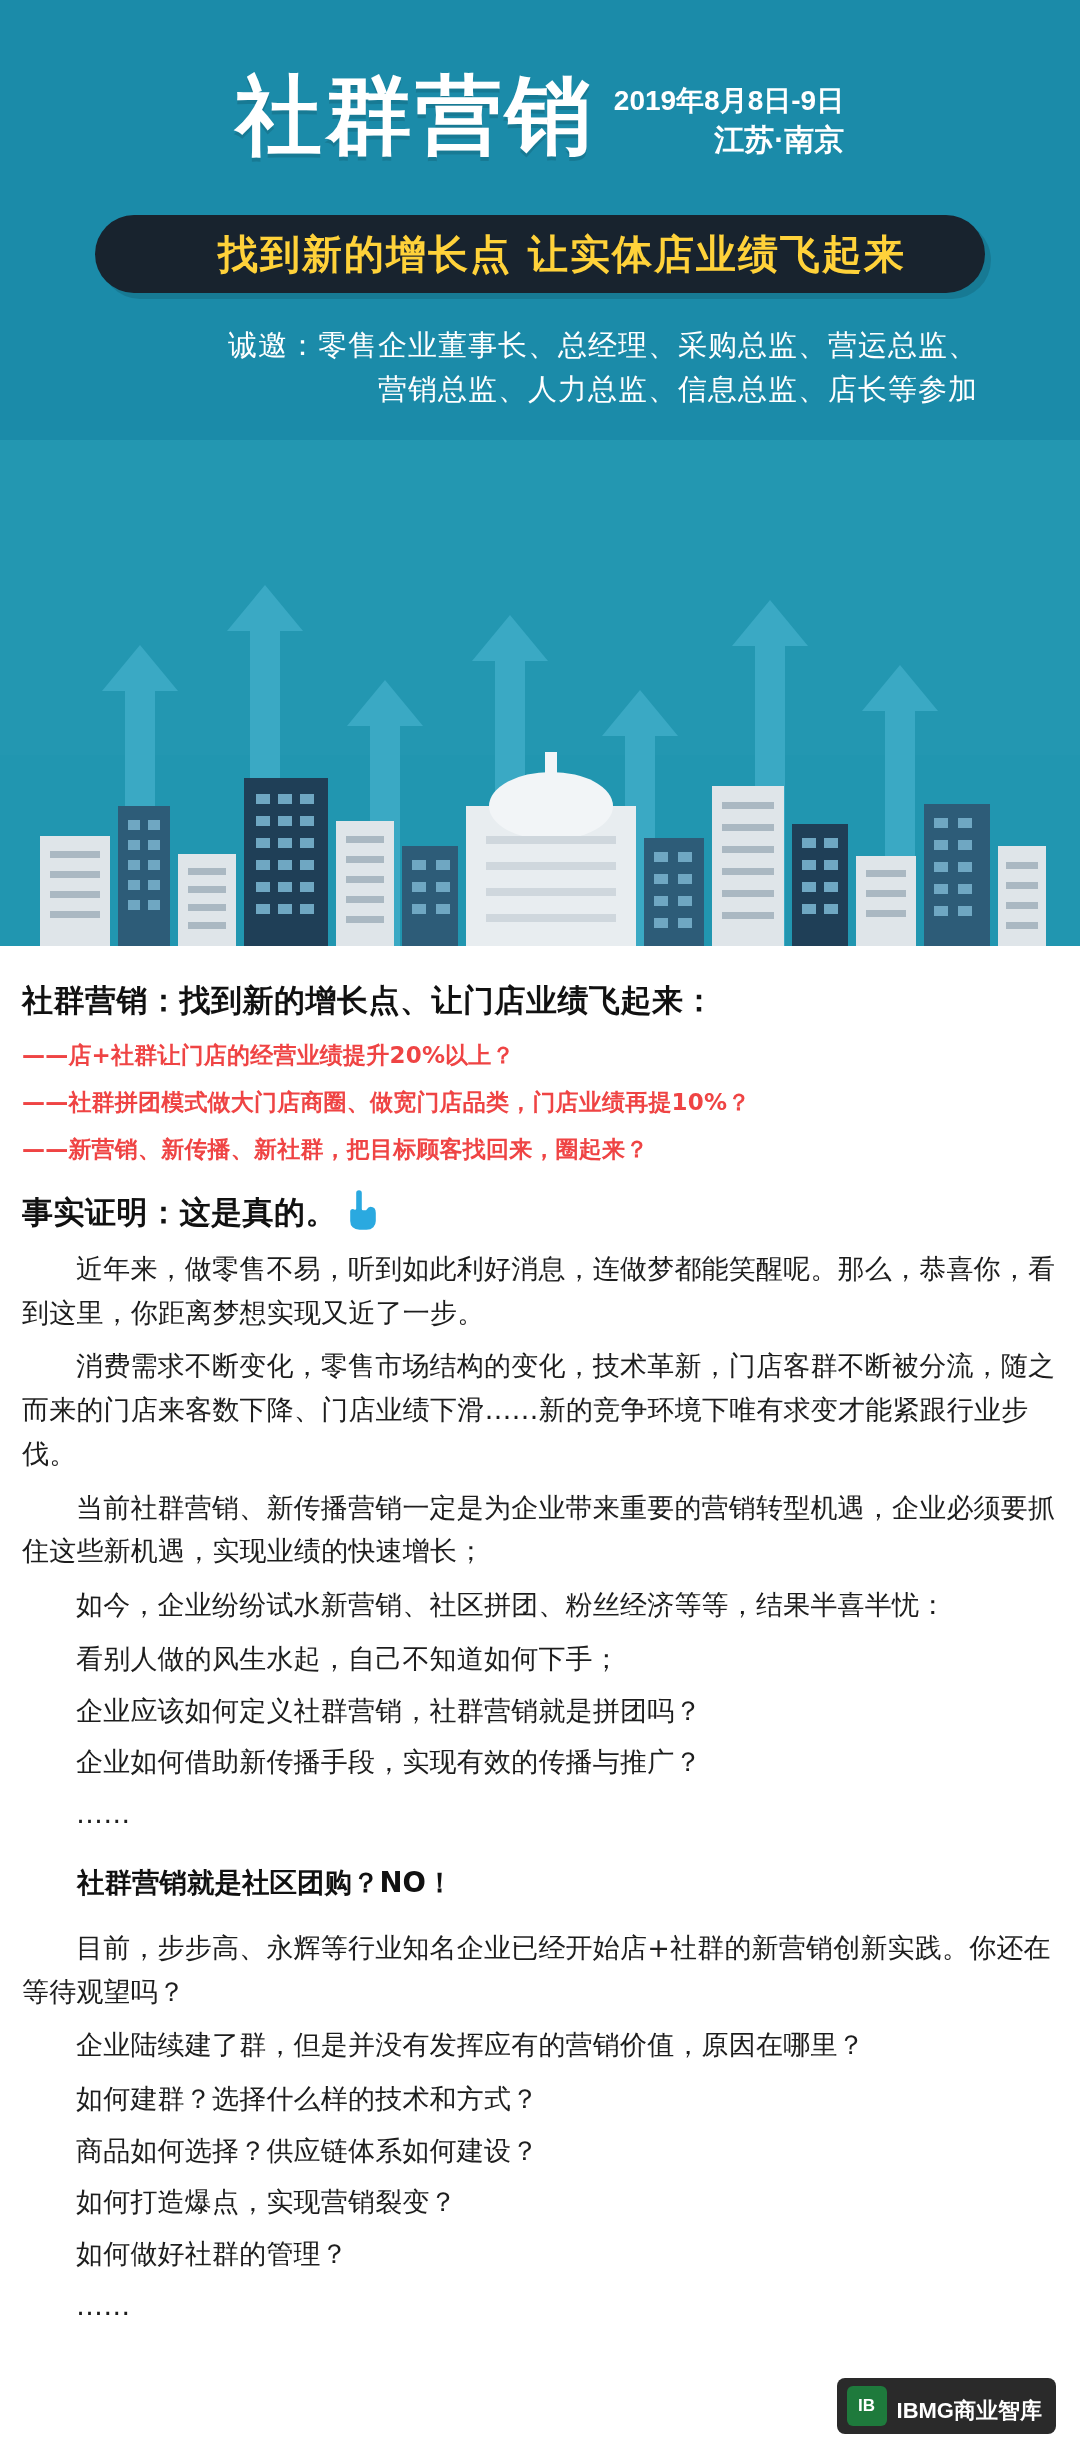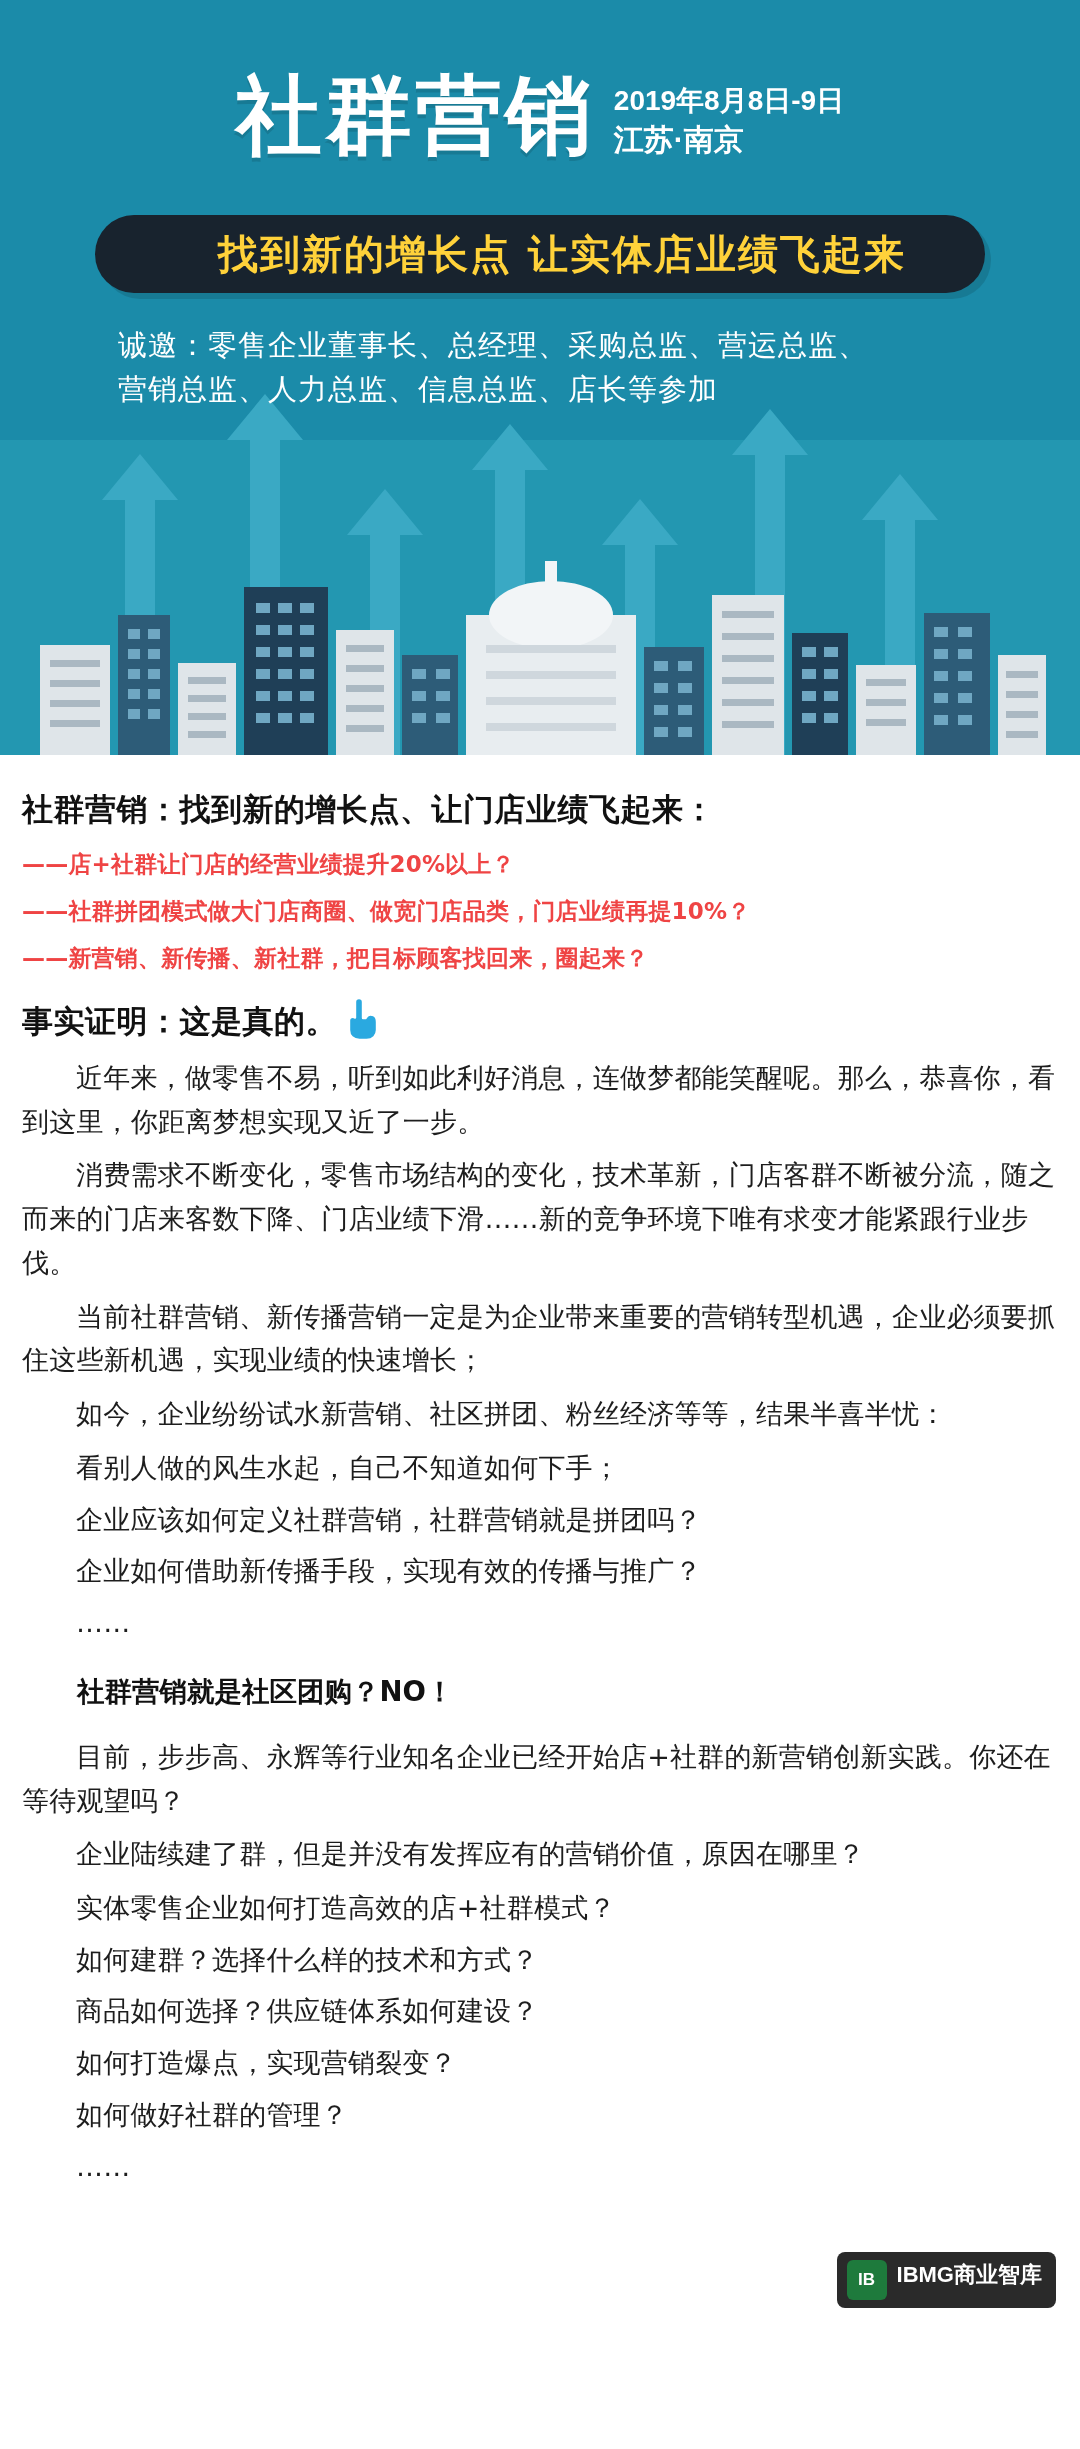--- a/index.html
+++ b/index.html
@@ -15,23 +15,24 @@
     min-height: 2449px;
     position: relative;
     background: #ffffff;
     overflow: hidden;
   }
 
   
   .hero {
     position: relative;
     width: 1080px;
-    height: 755px;
+    height: 946px;
     background: linear-gradient(#1a8ba8 0%, #1a8ba8 58%, #2196b0 58%, #2196b0 100%);
     overflow: hidden;
+    text-align: right;
   }
   .hero-bg-top {
     position: absolute; left:0; top:0; width:100%; height:440px;
     background:#1b8ba9;
   }
   .hero-bg-bottom {
     position:absolute; left:0; top:440px; width:100%; height:315px;
     background:#2397b1;
   }
   .arrow-wrap { position:absolute; bottom:0; }
@@ -154,22 +155,22 @@
   }
   .spacer-16 { height: 16px; }
 
   
   .footer {
     position: relative;
     height: 110px;
   }
   .account {
     position: absolute;
-    right: 24px; bottom: 8px;
-    display: flex; align-items: flex-start;
+    right: 24px; bottom: 22px;
+    display: flex; align-items: flex-end;
     background: #2a2a2a;
     border-radius: 8px;
     padding: 8px 14px 8px 10px;
   }
   .acc-logo {
     width: 40px; height: 40px; border-radius: 6px;
     background: #1e7a3c;
     display:flex; align-items:center; justify-content:center;
     margin-right: 10px;
     overflow: hidden;
@@ -393,21 +394,20 @@
 
     <div class="spacer-16"></div>
 
     <p class="bold-q">社群营销就是社区团购？NO！</p>
 
     <div class="spacer-16"></div>
 
     <p class="para">目前，步步高、永辉等行业知名企业已经开始店+社群的新营销创新实践。你还在等待观望吗？</p>
     <p class="para">企业陆续建了群，但是并没有发挥应有的营销价值，原因在哪里？</p>
 
-    <p class="qline">实体零售企业如何打造高效的店+社群模式？</p>
     <p class="qline">如何建群？选择什么样的技术和方式？</p>
     <p class="qline">商品如何选择？供应链体系如何建设？</p>
     <p class="qline">如何打造爆点，实现营销裂变？</p>
     <p class="qline">如何做好社群的管理？</p>
     <p class="qline">……</p>
   </div>
 
   <div class="footer">
     <div class="account">
       <div class="acc-logo">

